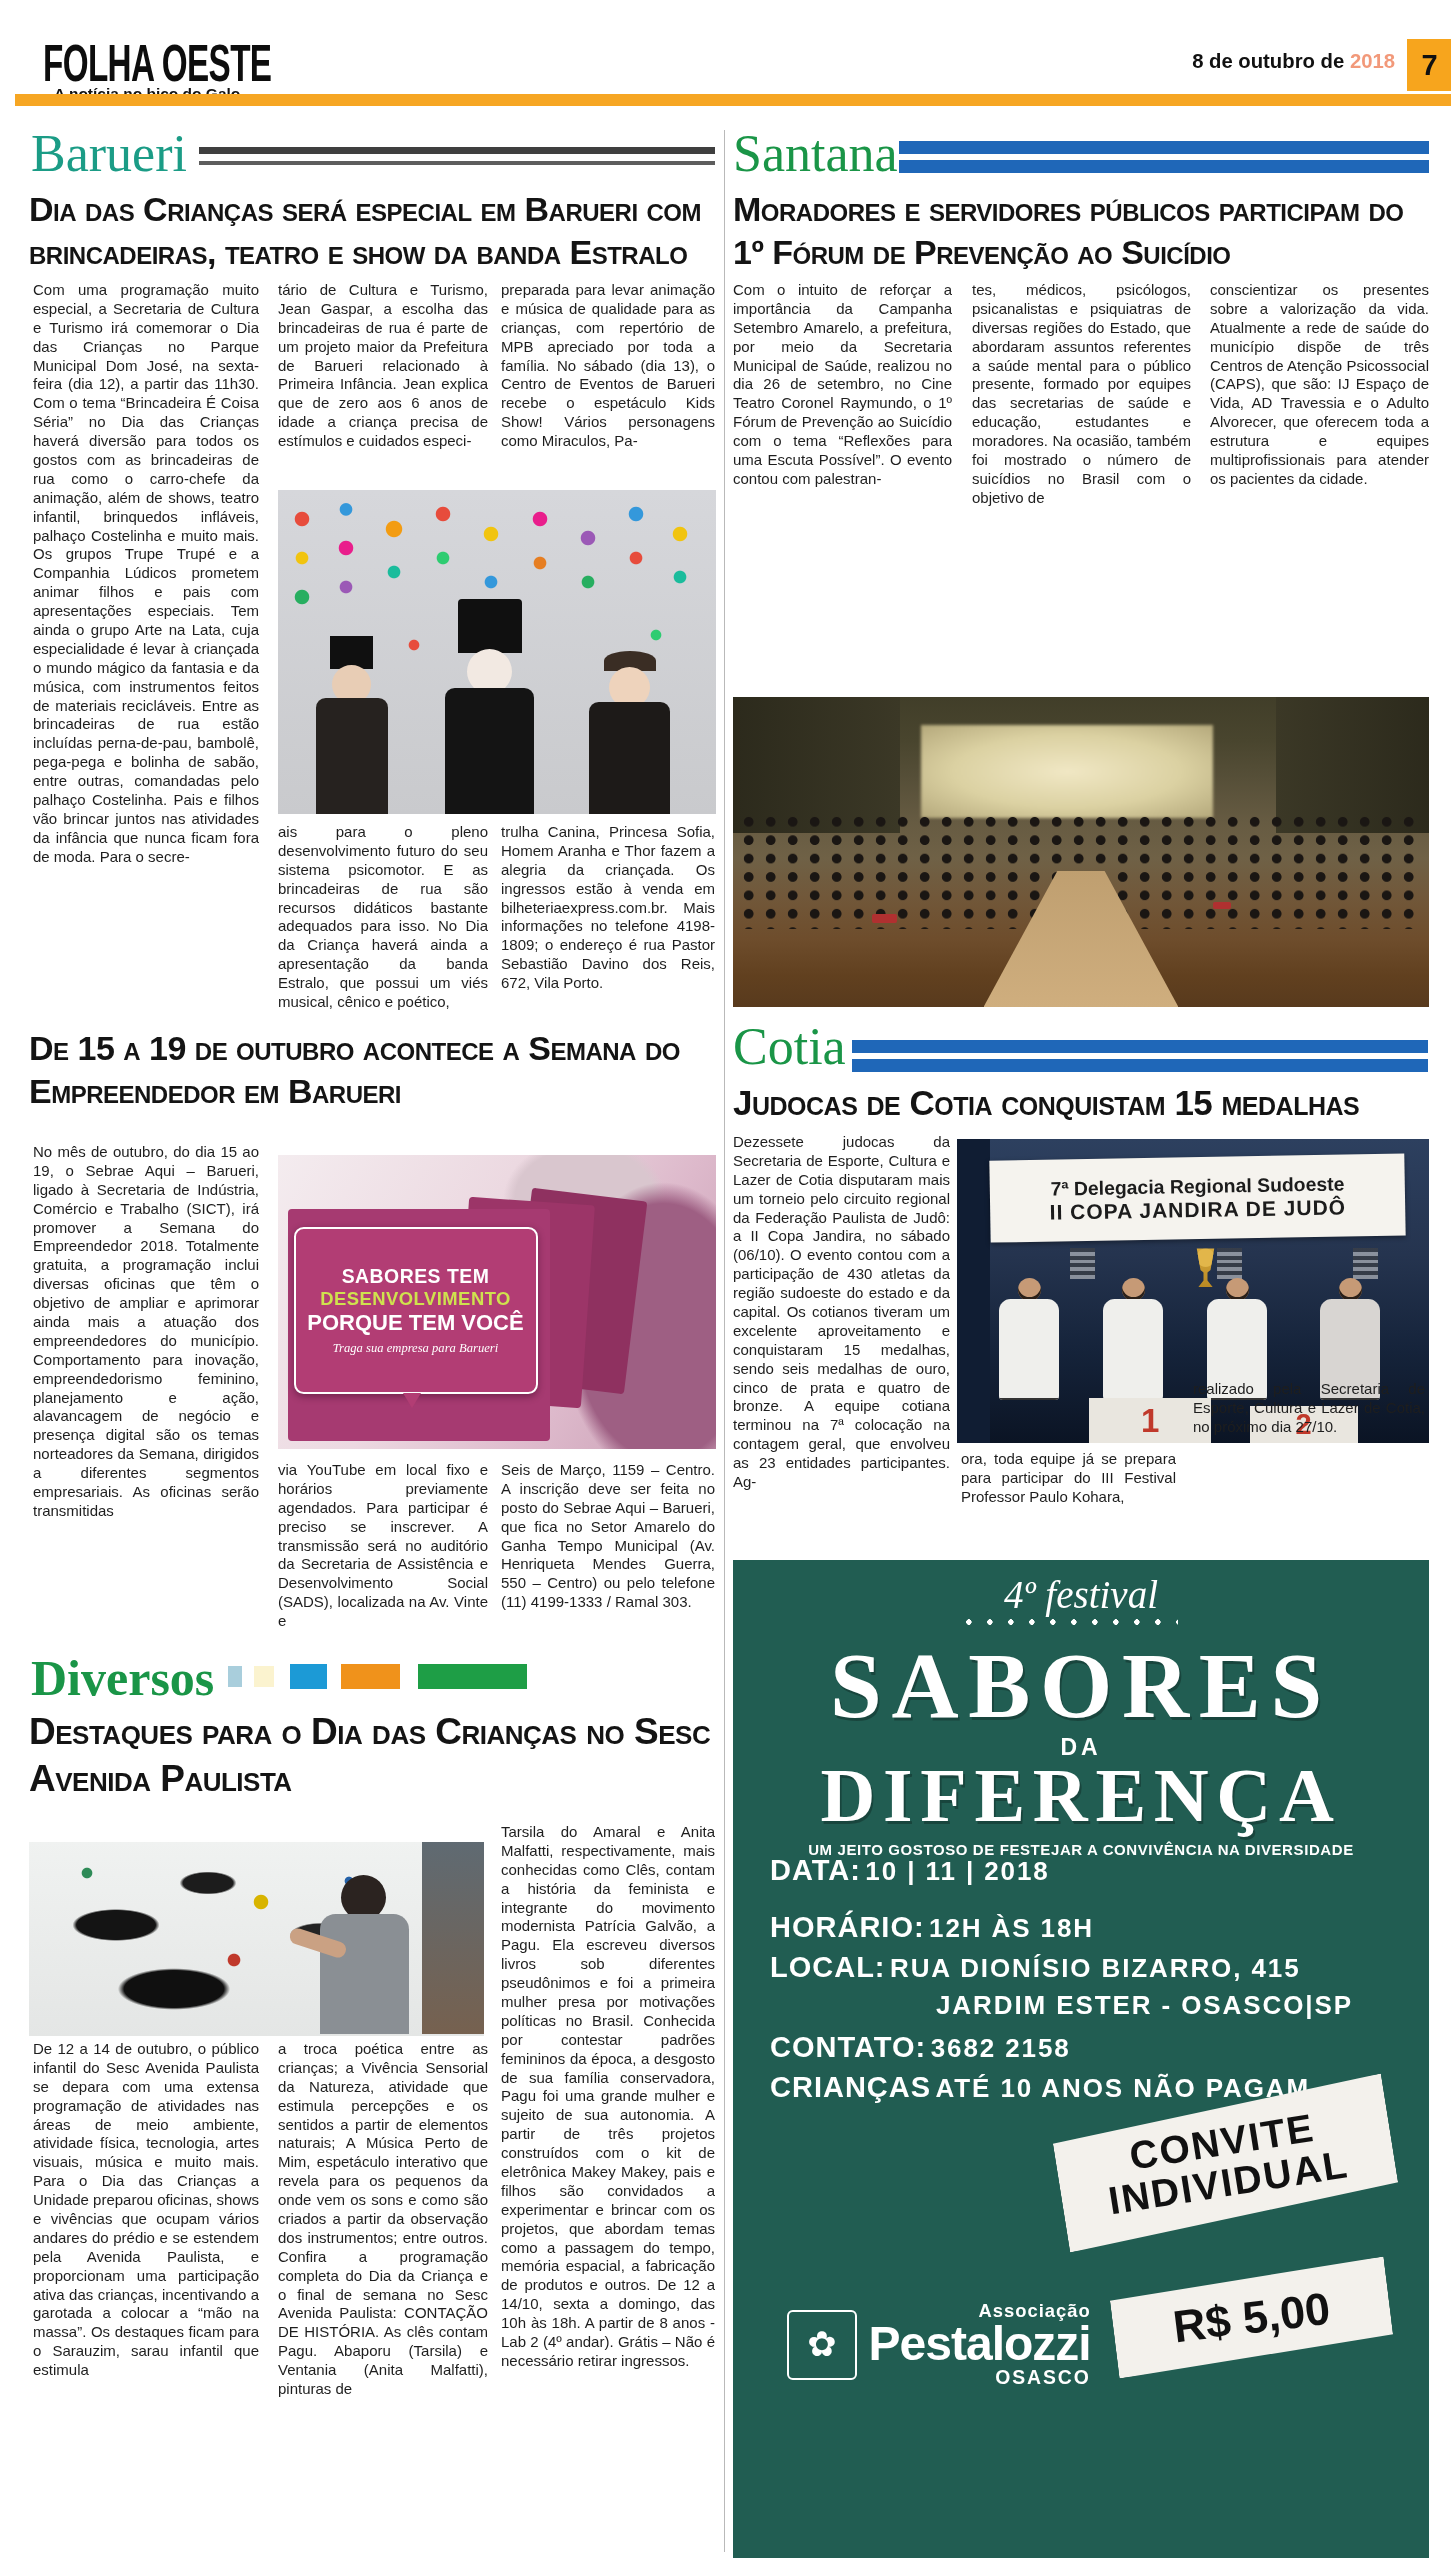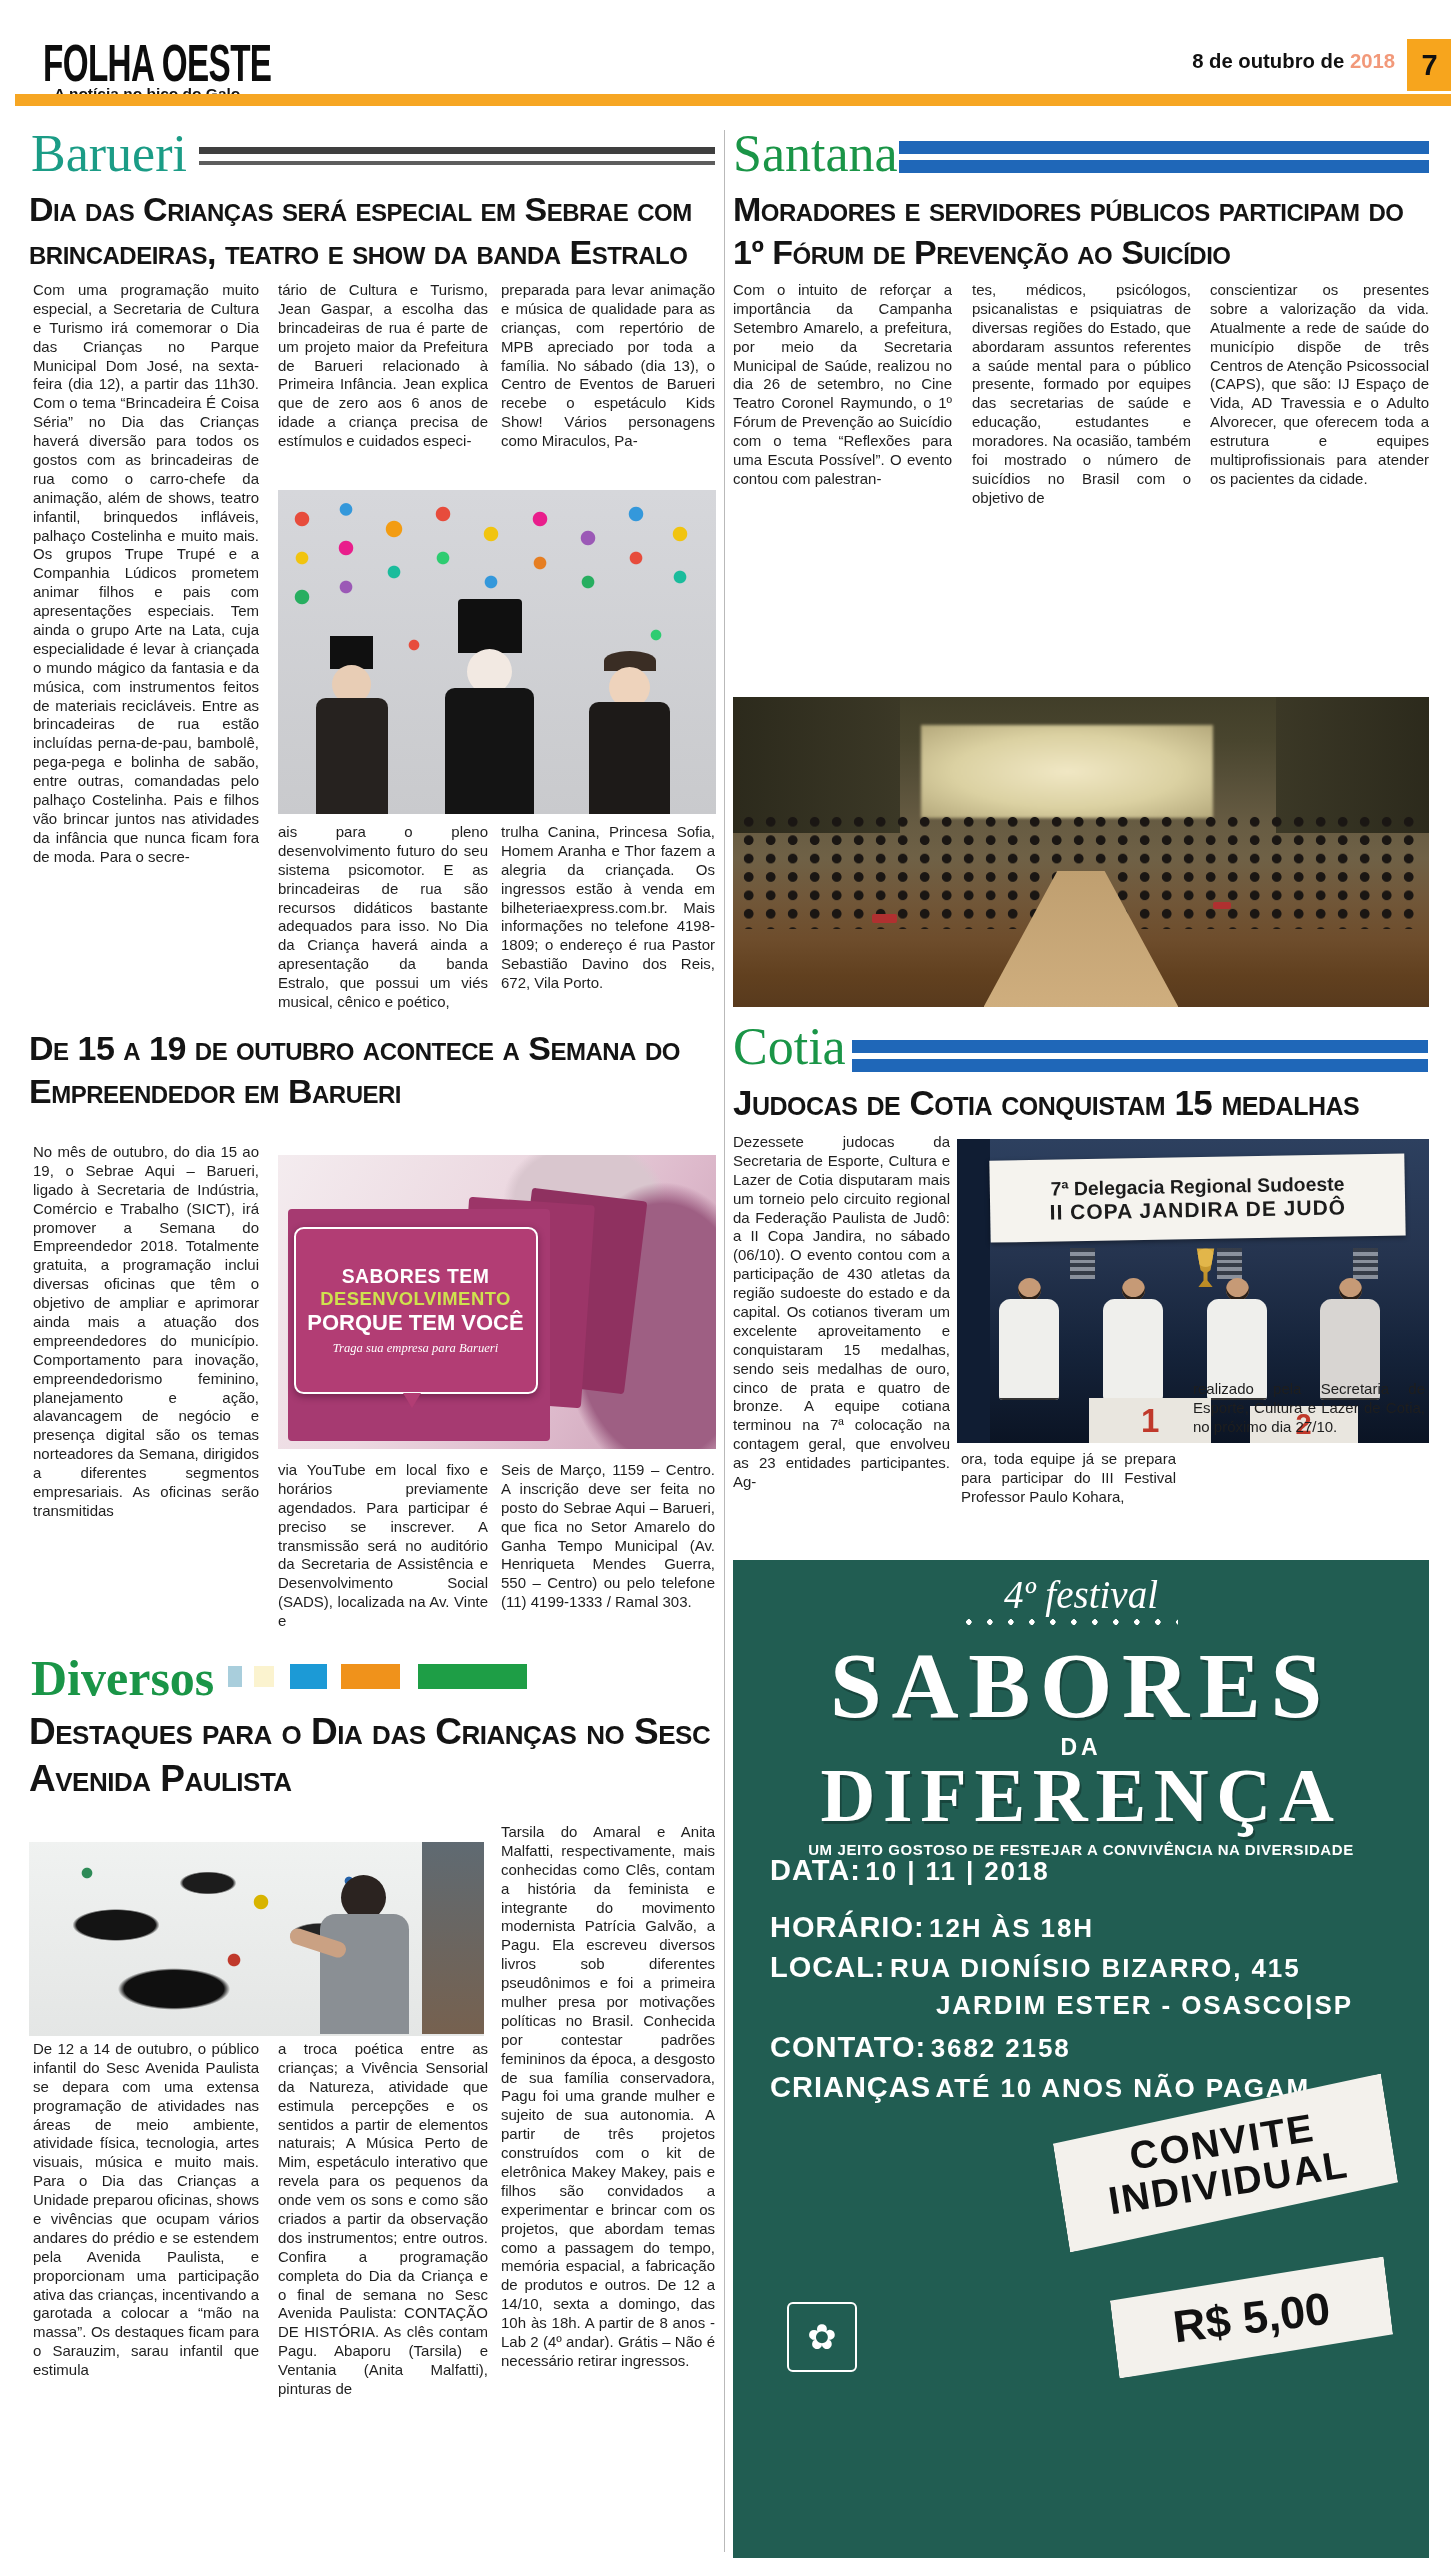--- a/index.html
+++ b/index.html
@@ -156,21 +156,21 @@
   <div id="masthead-pagebox" class="abs">
     <span>7</span>
   </div>
   <div id="masthead-bar" class="abs"></div>
   <div id="col-divider" class="abs"></div>
 
   <div class="abs seclabel" style="left:31px;top:128px;font-size:52px;color:#1B9C86;">Barueri</div>
   <div class="bar" style="left:199px;top:147px;width:516px;height:6.8px;background:#3f3f3f;"></div>
   <div class="bar" style="left:199px;top:161px;width:516px;height:3.9px;background:#5d5d5d;"></div>
 
-  <div class="abs headline" style="left:29px;top:188px;width:690px;font-size:34px;">Dia das Crianças será especial em Sebrae com brincadeiras, teatro e show da banda Estralo</div>
+  <div class="abs headline" style="left:29px;top:188px;width:690px;font-size:34px;">Dia das Crianças será especial em Barueri com brincadeiras, teatro e show da banda Estralo</div>
 
   <div class="abs body-text" style="left:33px;top:281px;width:226px;height:734px;">Com uma programação muito especial, a Secretaria de Cultura e Turismo irá comemorar o Dia das Crianças no Parque Municipal Dom José, na sexta-feira (dia 12), a partir das 11h30. Com o tema “Brincadeira É Coisa Séria” no Dia das Crianças haverá diversão para todos os gostos com as brincadeiras de rua como o carro-chefe da animação, além de shows, teatro infantil, brinquedos infláveis, palhaço Costelinha e muito mais. Os grupos Trupe Trupé e a Companhia Lúdicos prometem animar filhos e pais com apresentações especiais. Tem ainda o grupo Arte na Lata, cuja especialidade é levar à criançada o mundo mágico da fantasia e da música, com instrumentos feitos de materiais recicláveis. Entre as brincadeiras de rua estão incluídas perna-de-pau, bambolê, pega-pega e bolinha de sabão, entre outras, comandadas pelo palhaço Costelinha. Pais e filhos vão brincar juntos nas atividades da infância que nunca ficam fora de moda. Para o secre-</div>
   <div class="abs body-text" style="left:278px;top:281px;width:210px;height:207px;">tário de Cultura e Turismo, Jean Gaspar, a escolha das brincadeiras de rua é parte de um projeto maior da Prefeitura de Barueri relacionado à Primeira Infância. Jean explica que de zero aos 6 anos de idade a criança precisa de estímulos e cuidados especi-</div>
   <div class="abs body-text" style="left:501px;top:281px;width:214px;height:207px;">preparada para levar animação e música de qualidade para as crianças, com repertório de MPB apreciado por toda a família. No sábado (dia 13), o Centro de Eventos de Barueri recebe o espetáculo Kids Show! Vários personagens como Miraculos, Pa-</div>
 
   <div class="photo photo-band" style="left:278px;top:490px;width:438px;height:324px;">
     <div class="fig" style="left:35px;width:77px;">
       <div class="hat" style="width:43px;height:33px;"></div>
       <div class="face" style="width:39px;height:39px;background:#e8cdb5;"></div>
       <div class="torso" style="width:72px;height:116px;background:#26221f;"></div>
@@ -330,17 +330,22 @@
     <div id="ribbon-convite" class="ribbon">
       <div class="r1">CONVITE</div>
       <div class="r1">INDIVIDUAL</div>
     </div>
     <div id="ribbon-price" class="ribbon">
       <span>R$ 5,00</span>
     </div>
 
     <div id="ad-logo">
       <div class="rosebox">✿</div>
+      <div class="nameblock">
+        <div class="assoc">Associação</div>
+        <div class="pesta">Pestalozzi</div>
+        <div class="osasco">OSASCO</div>
+      </div>
     </div>
   </div>
 
 </div>
 
 
 </body></html>

